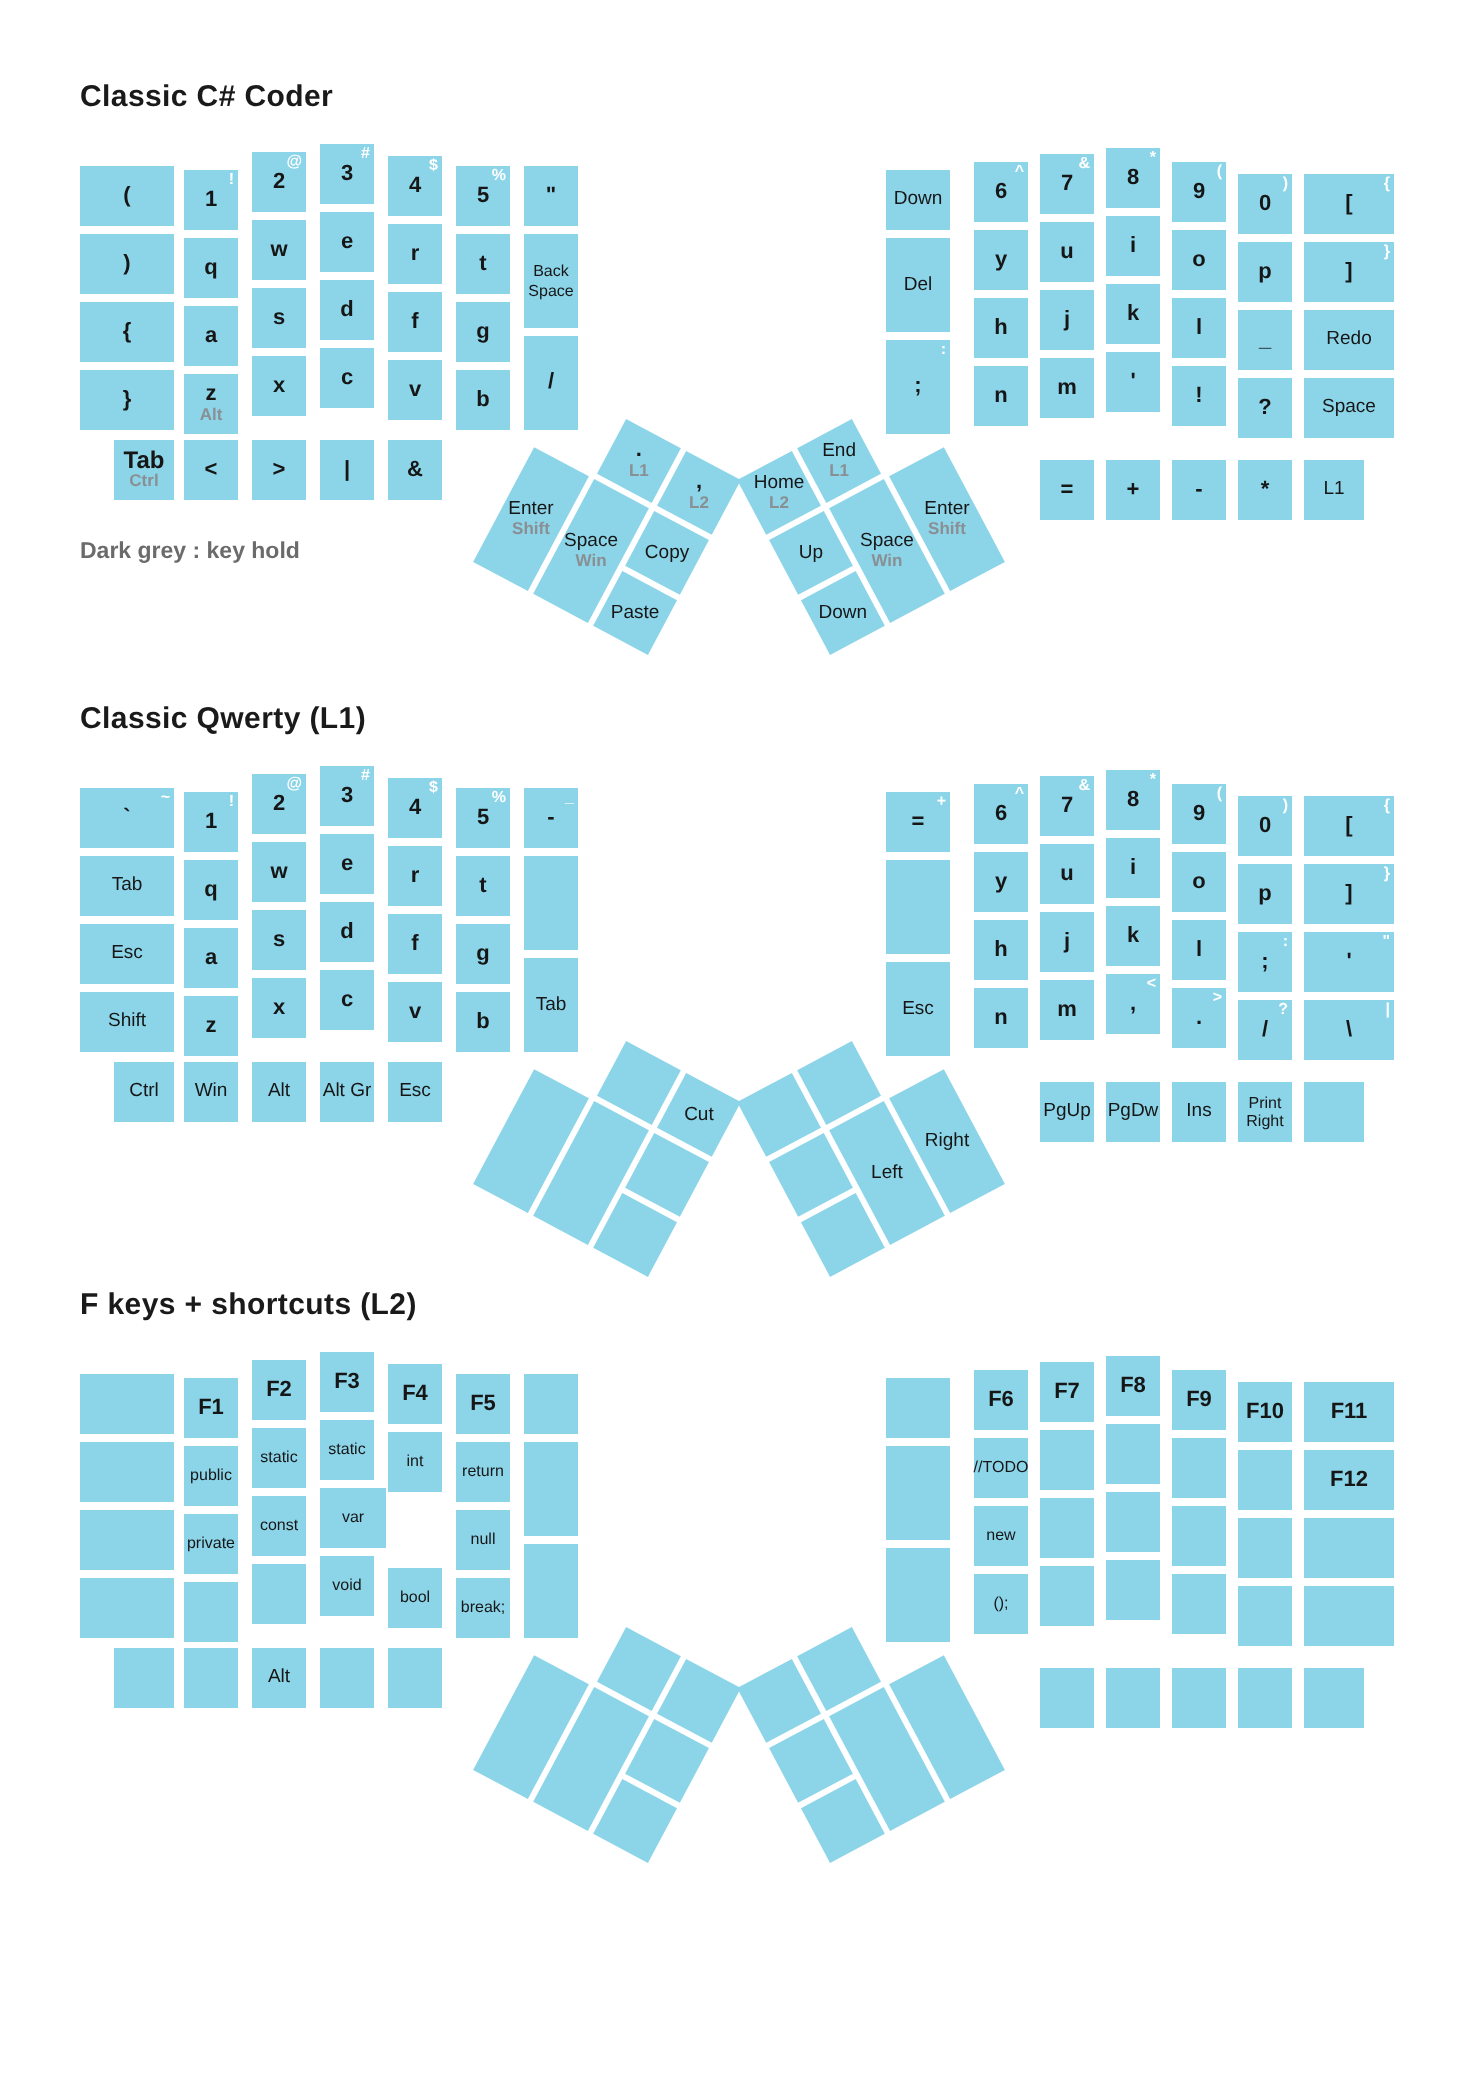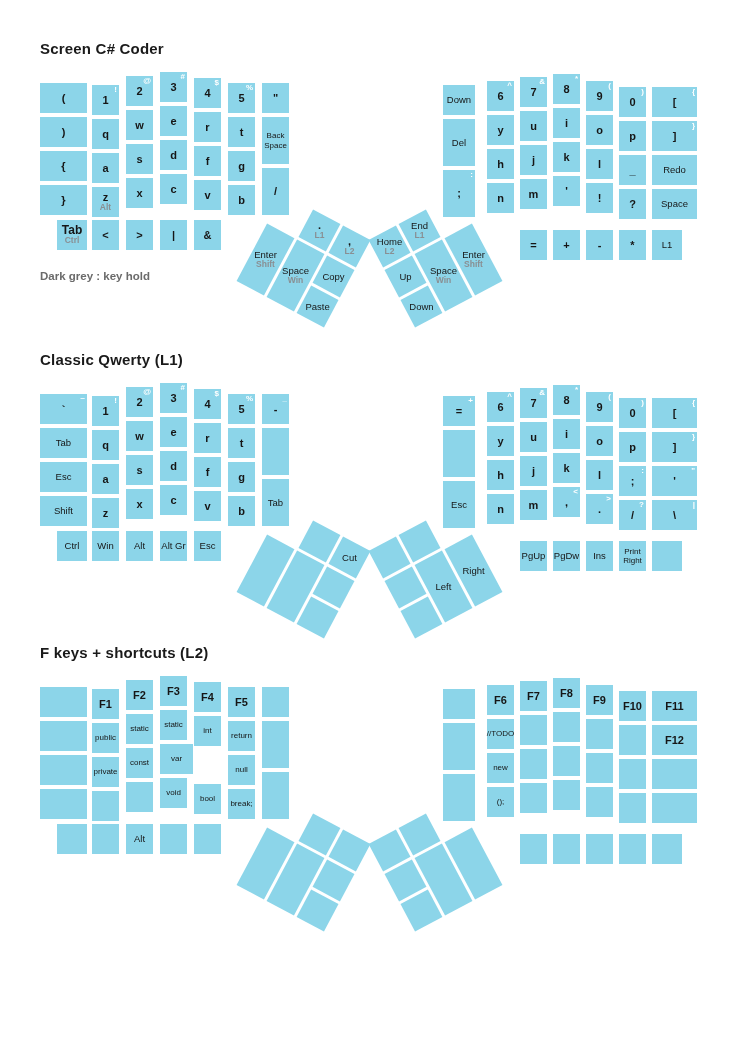--- a/index.html
+++ b/index.html
@@ -23,21 +23,21 @@
   .thumb{position:absolute;width:99px;height:99px;top:139px;}
   .thumb.tl{left:214px;transform:rotate(28deg);}
   .thumb.tr{left:346px;transform:rotate(-28deg);}
   .thumb.tl .kwrap{transform:rotate(-28deg);}
   .thumb.tr .kwrap{transform:rotate(28deg);}
 </style>
 </head>
 <body style="--key: #8cd5e9;">
 
 <section class="kb" style="top:40px">
-  <h2>Screen C# Coder</h2>
+  <h2>Classic C# Coder</h2>
   <div class="note">Dark grey : key hold</div>
   <div class="board">
       <div class="key" style="left: 0px; top: 11px; width: 47px; height: 30px;">
         <div class="kwrap">
           <div class="kmain b">(</div>
         </div>
       </div>
       <div class="key" style="left: 0px; top: 45px; width: 47px; height: 30px;">
         <div class="kwrap">
           <div class="kmain b">)</div>

